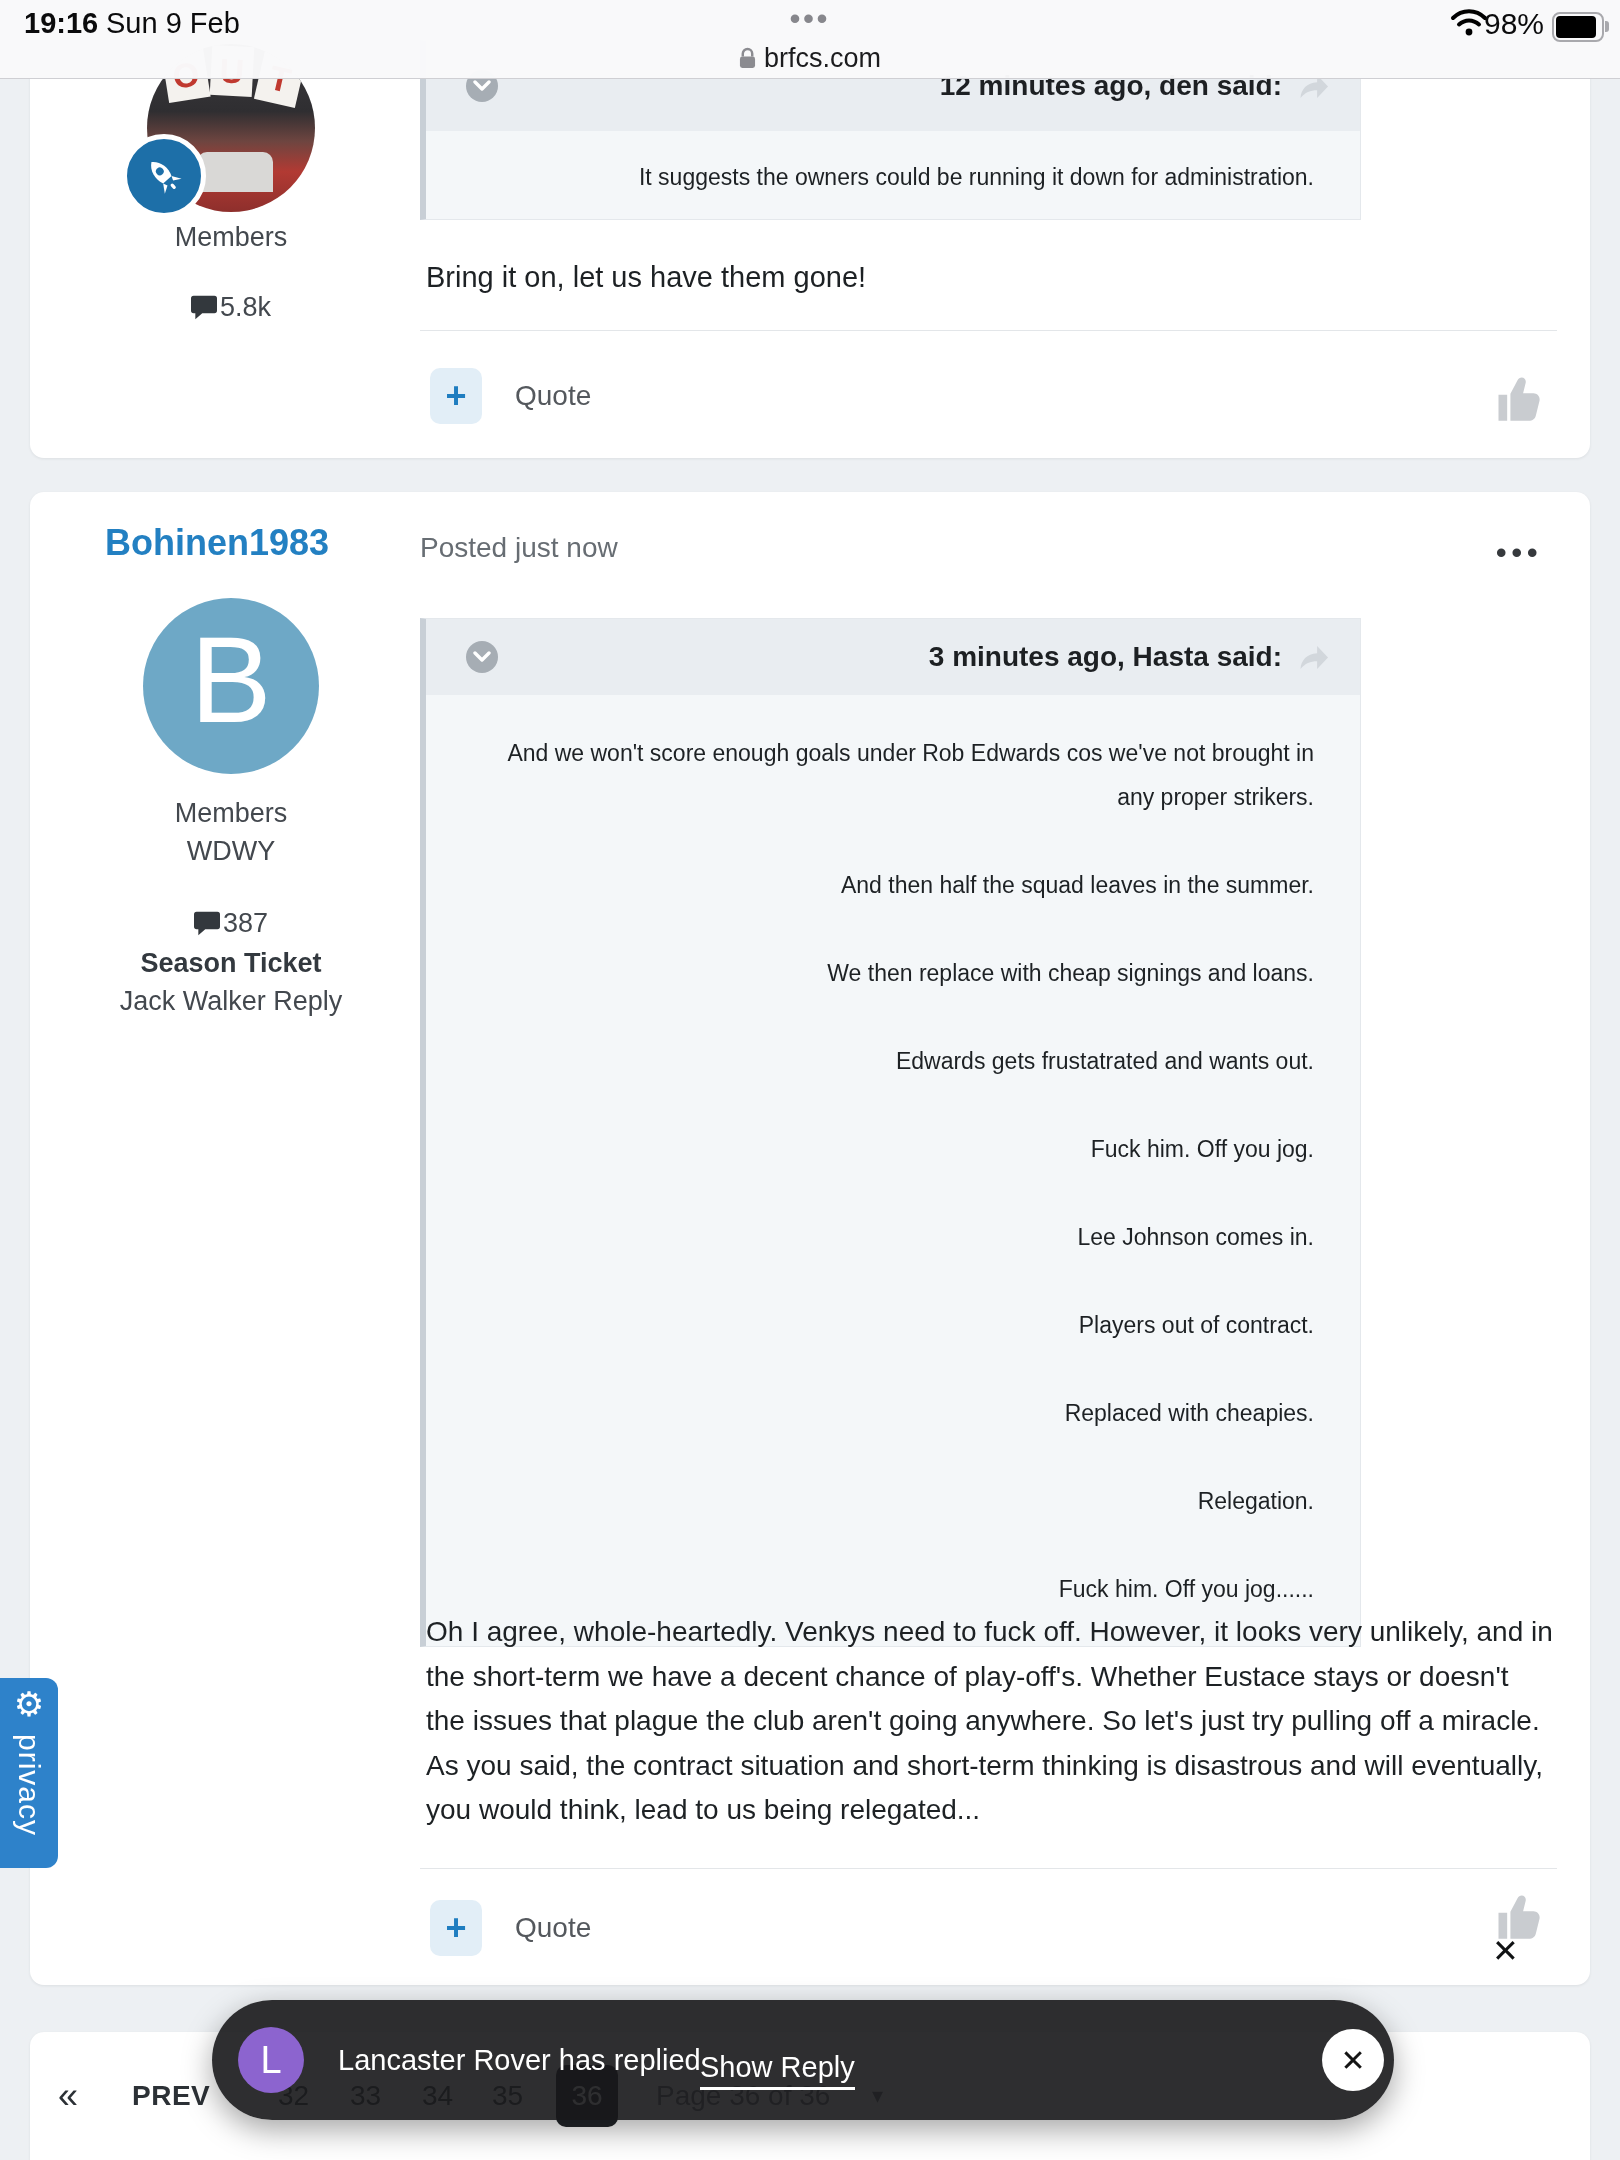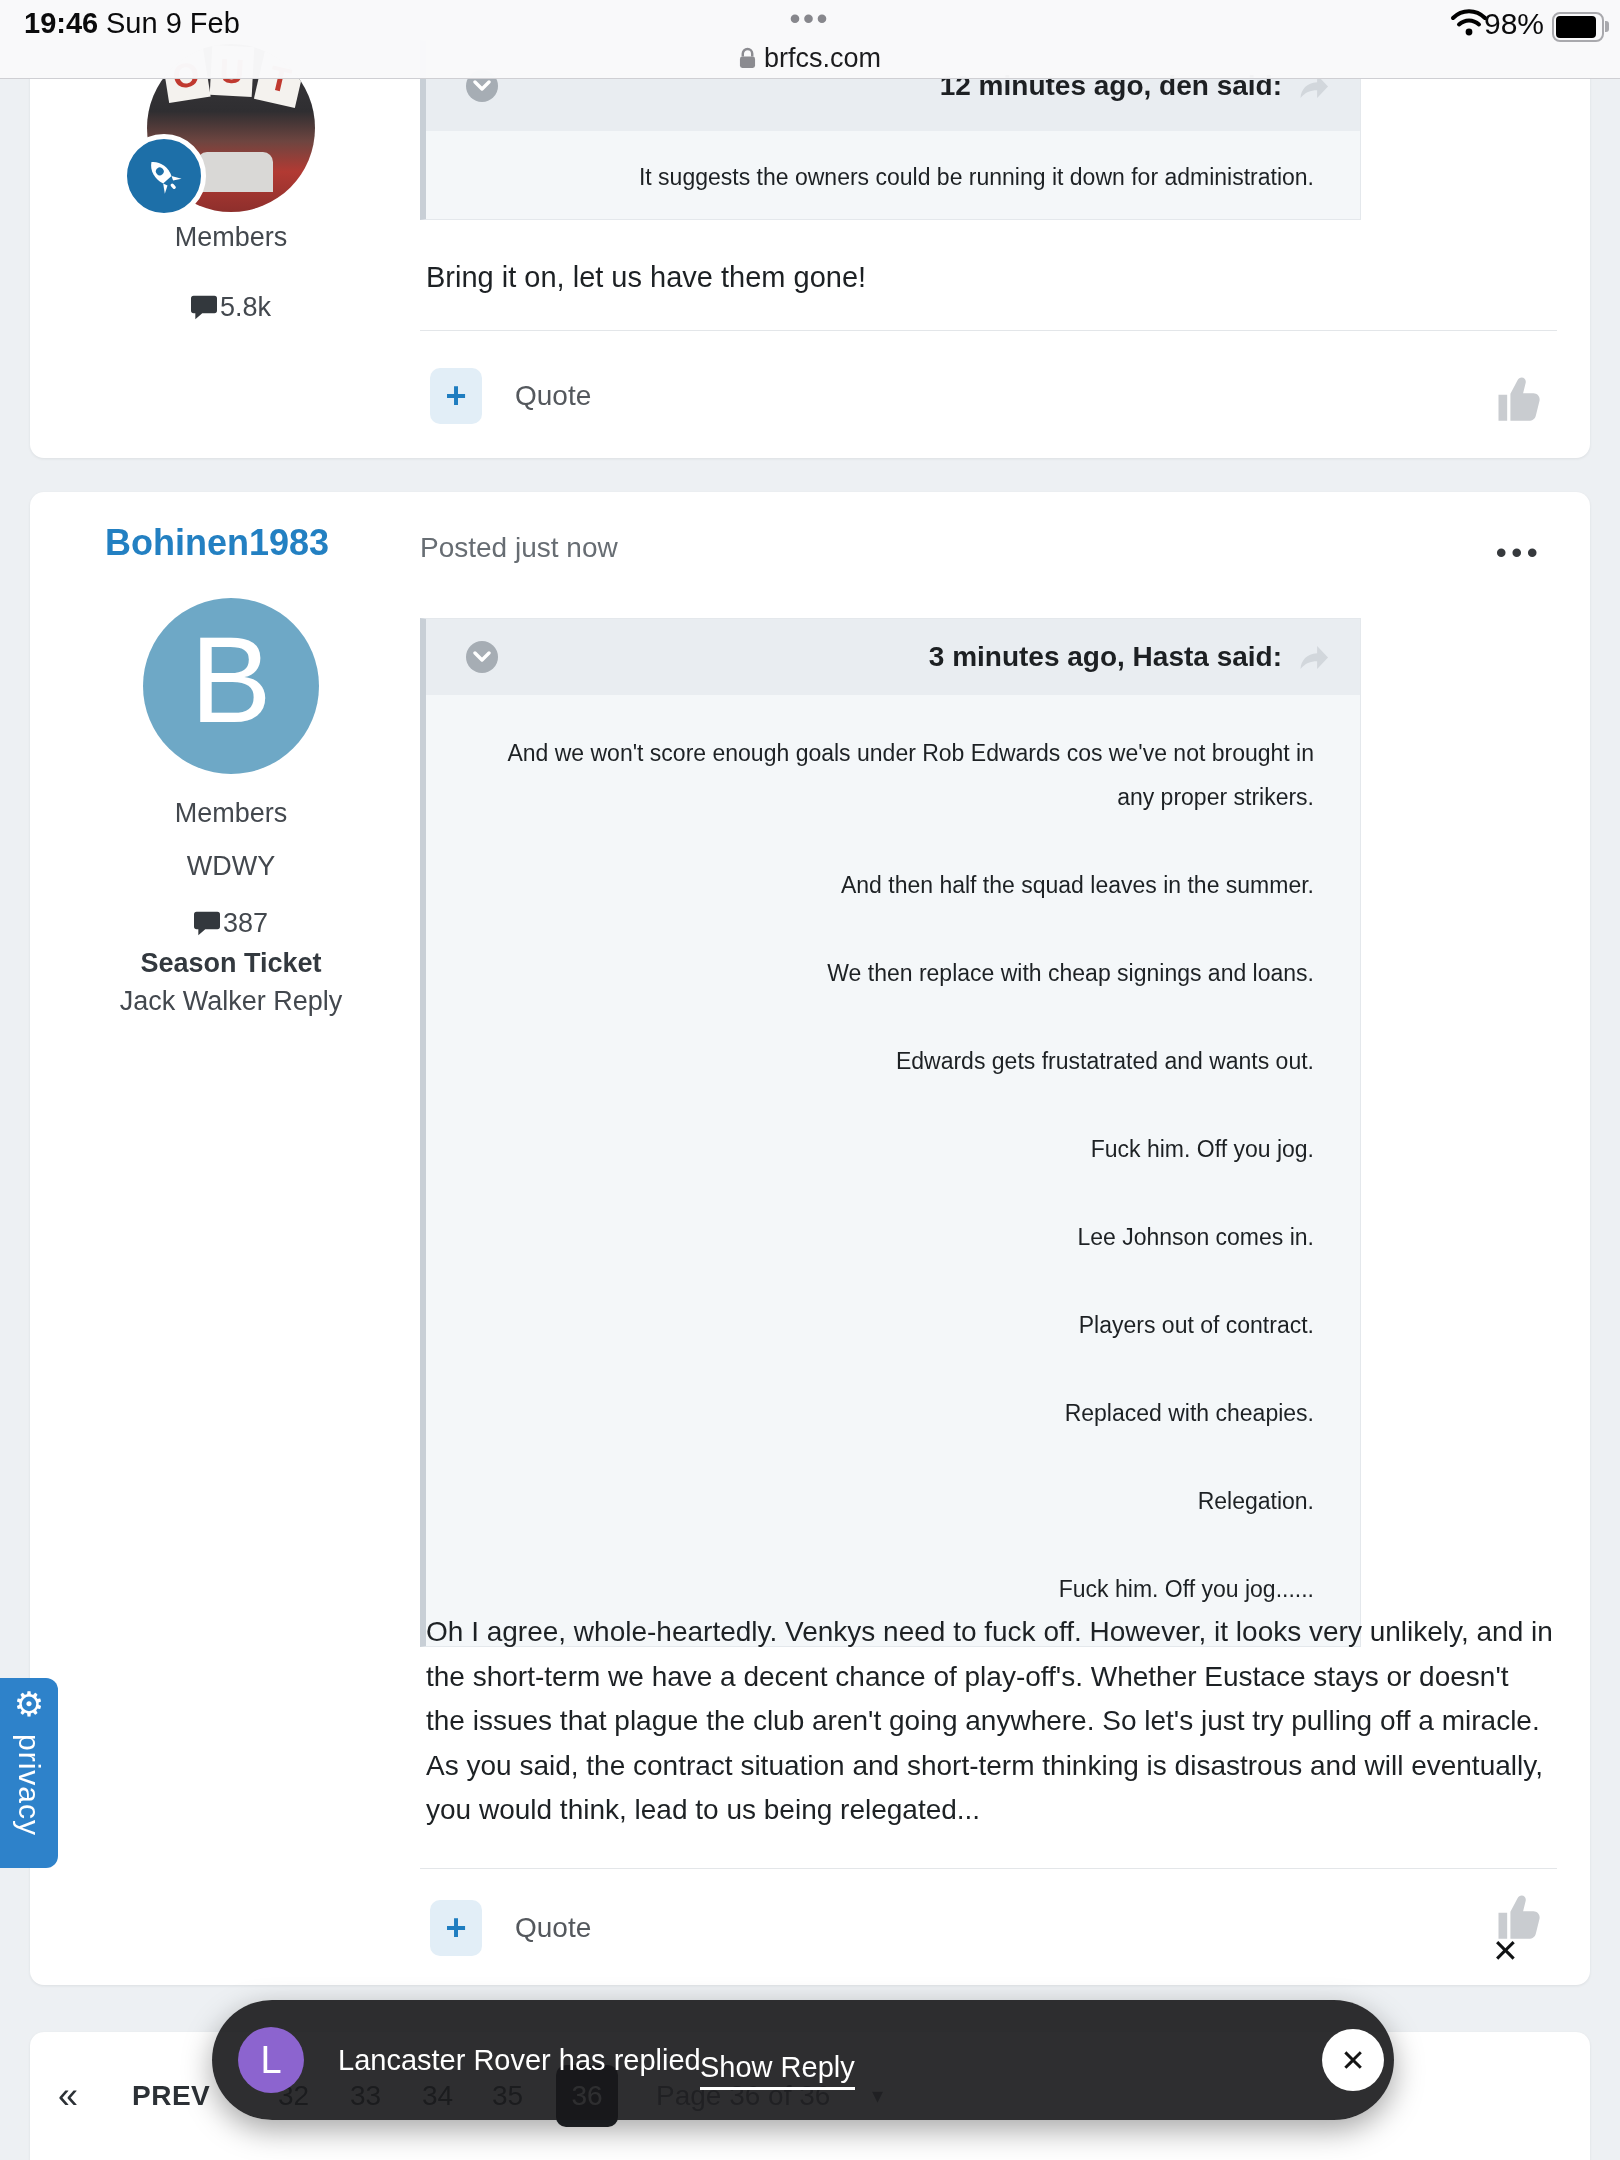--- a/index.html
+++ b/index.html
@@ -140,21 +140,21 @@
 
   <div class="card" style="top:492px;height:1493px;">
     <a class="username" style="left:75px;top:30px;">Bohinen1983</a>
     <div class="posted" style="left:390px;top:40px;">Posted just now</div>
     <div class="menudots" style="left:1466px;top:44px;">•••</div>
 
     <div id="avatar2">
       <span>B</span>
     </div>
     <div class="sidecol" style="left:113px;top:306px;width:176px;">Members</div>
-    <div class="sidecol" style="left:113px;top:344px;width:176px;margin-top:15px;">WDWY</div>
+    <div class="sidecol" style="left:113px;top:344px;width:176px;">WDWY</div>
     <div class="sidecol countrow" style="left:93px;top:416px;width:216px;">
       <svg width="26" height="26" viewBox="0 0 30 28">
         <path d="M3 0 h24 a3 3 0 0 1 3 3 v14 a3 3 0 0 1 -3 3 h-14 l-8 7 v-7 h-2 a3 3 0 0 1 -3 -3 v-14 a3 3 0 0 1 3 -3 z" fill="#33383d"></path>
       </svg>
       <span>387</span>
     </div>
     <div class="sidecol rank" style="left:83px;top:452px;width:236px;">
       <b>Season Ticket</b><span> Jack Walker Reply</span>
     </div>
 
@@ -221,21 +221,21 @@
     <div class="msg">Lancaster Rover has replied</div>
     <div class="act">
         <span>Show Reply</span>
       </div>
     <div class="close">
       <span>✕</span>
     </div>
   </div>
 
   <div id="chrome">
-    <span class="time">19:46</span>
+    <span class="time">19:16</span>
     <span class="date">Sun 9 Feb</span>
     <span class="tabdots">•••</span>
     <svg class="abs" style="right:132px;top:8px;" width="38" height="28" viewBox="0 0 38 28">
       <path d="M3 10 C12 1 26 1 35 10" fill="none" stroke="#000" stroke-width="4" stroke-linecap="round"></path>
       <path d="M9 16.5 C15 11 23 11 29 16.5" fill="none" stroke="#000" stroke-width="4" stroke-linecap="round"></path>
       <circle cx="19" cy="24" r="3.4" fill="#000"></circle>
     </svg>
     <span class="pct">98%</span>
     <span class="battery">
         <span class="fill"></span>

